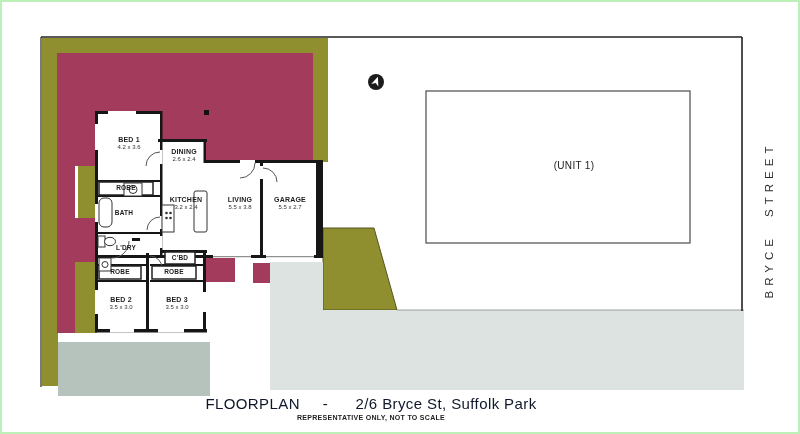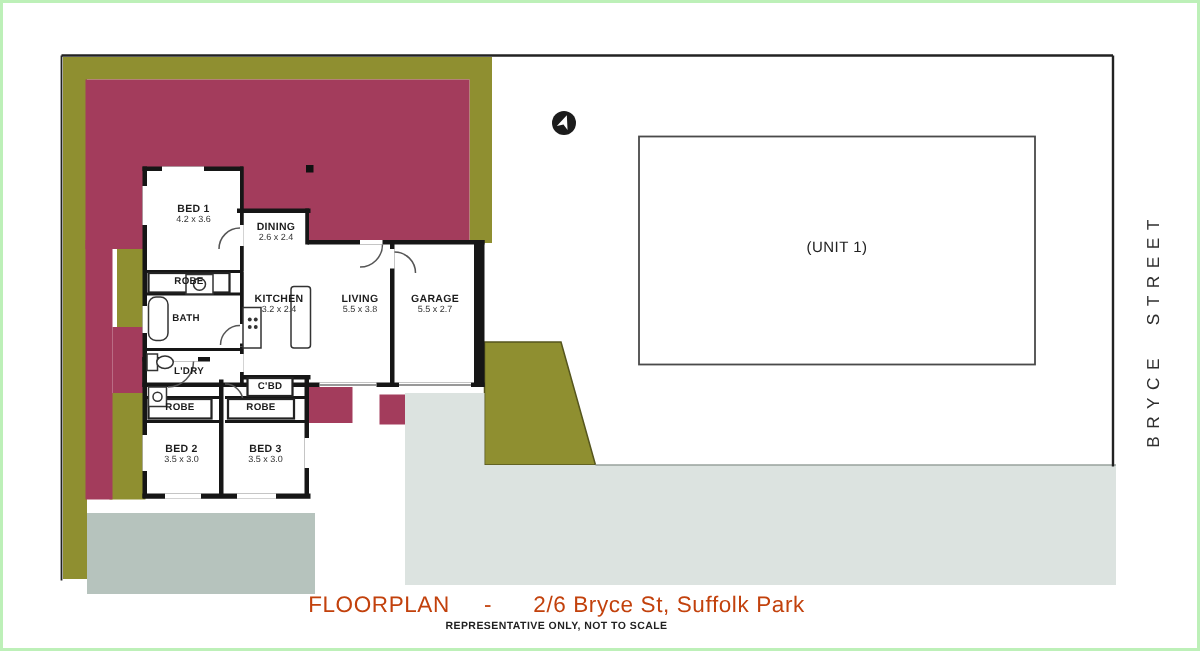--- a/index.html
+++ b/index.html
@@ -6,32 +6,32 @@
   .canvas{
     position:relative;width:800px;height:434px;background:#ffffff;overflow:hidden;
     box-shadow:inset 0 0 0 2px #bdf0b8;
     font-family:"Liberation Sans", sans-serif;
   }
   .canvas svg{position:absolute;left:0;top:0;}
   .lbl{position:absolute;transform:translateX(-50%);text-align:center;color:#1c1c1c;line-height:1.15;white-space:nowrap;}
   .rname{font-size:7px;font-weight:700;letter-spacing:.2px;}
   .rdims{font-size:6px;color:#333;}
   .slabel{font-size:6.5px;font-weight:700;letter-spacing:.2px;}
-  .unit-label{font-size:10px;color:#222;letter-spacing:.3px;}
+  .unit-label{font-size:10px;color:#222;letter-spacing:.3px;margin-left:16px;}
   .street{
     position:absolute;left:741px;top:80px;width:57px;height:280px;
     display:flex;align-items:center;justify-content:center;
   }
   .street span{
     transform:rotate(-90deg);white-space:pre;font-size:11.5px;color:#2e2e2e;
     letter-spacing:5px;word-spacing:9px;
   }
   .caption{
     position:absolute;left:0;top:395px;width:742px;text-align:center;
-    font-size:15px;color:#c2410c;white-space:pre;letter-spacing:.4px;
+    font-size:15px;color:#0f172a;white-space:pre;letter-spacing:.4px;
   }
   .disclaimer{
     position:absolute;left:0;top:414px;width:742px;text-align:center;
     font-size:7px;font-weight:700;color:#222;letter-spacing:.3px;
   }
 </style>
 </head>
 <body>
 
 <div class="canvas">

